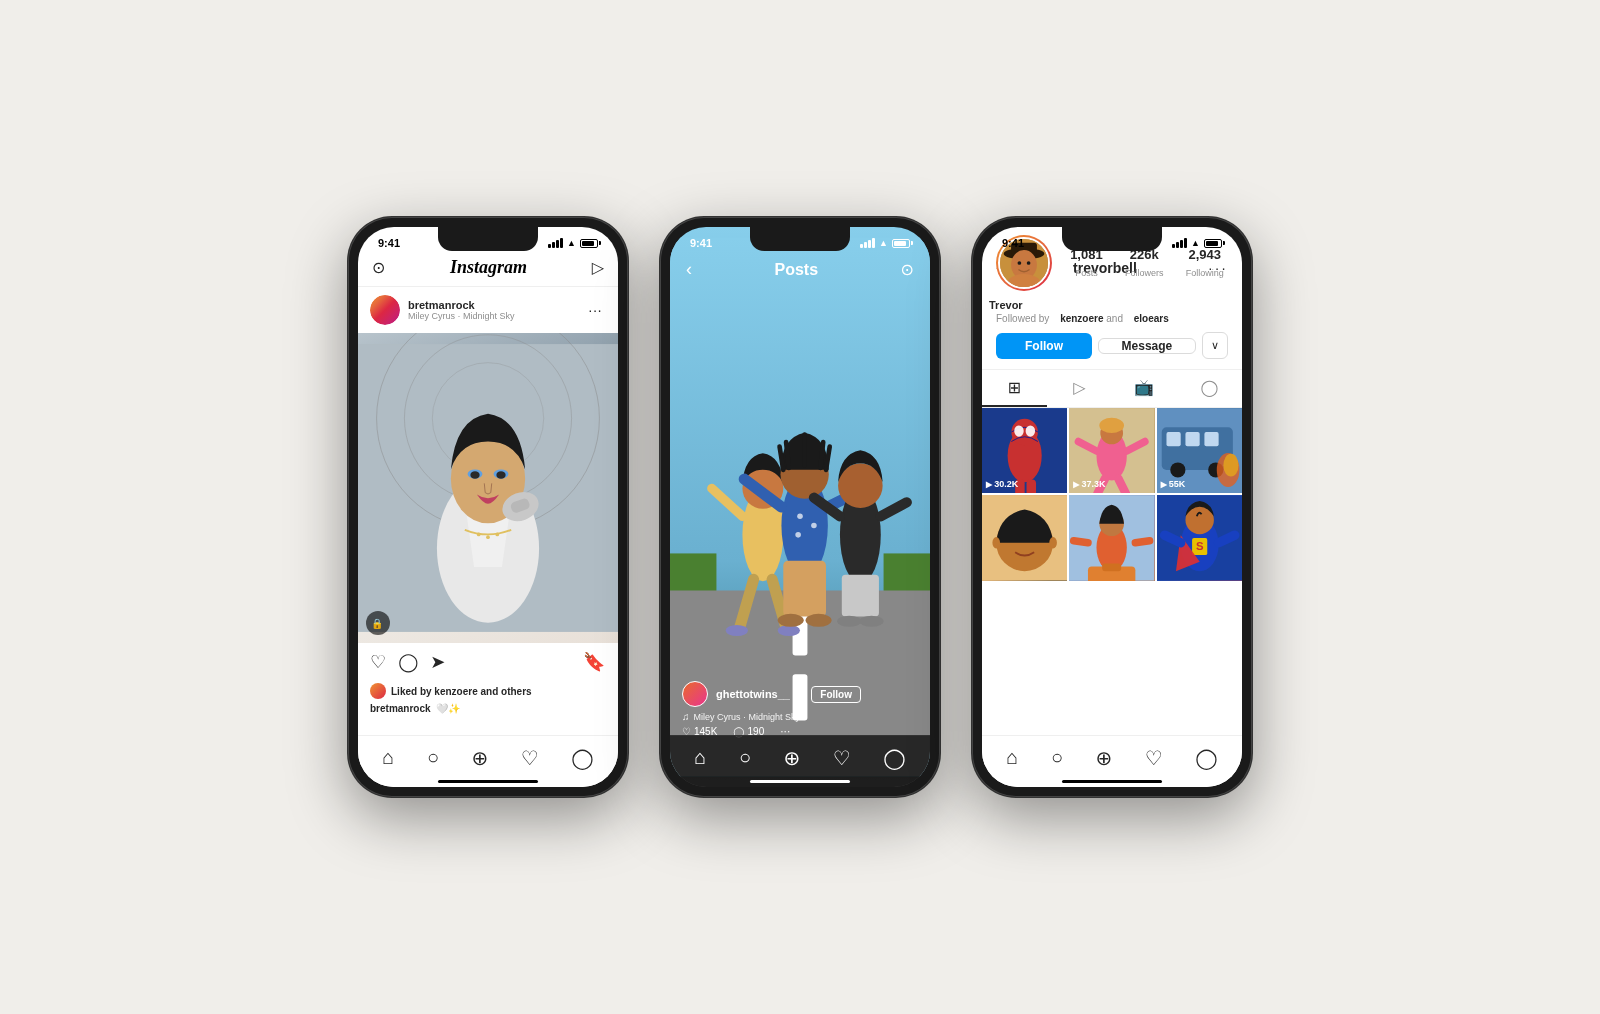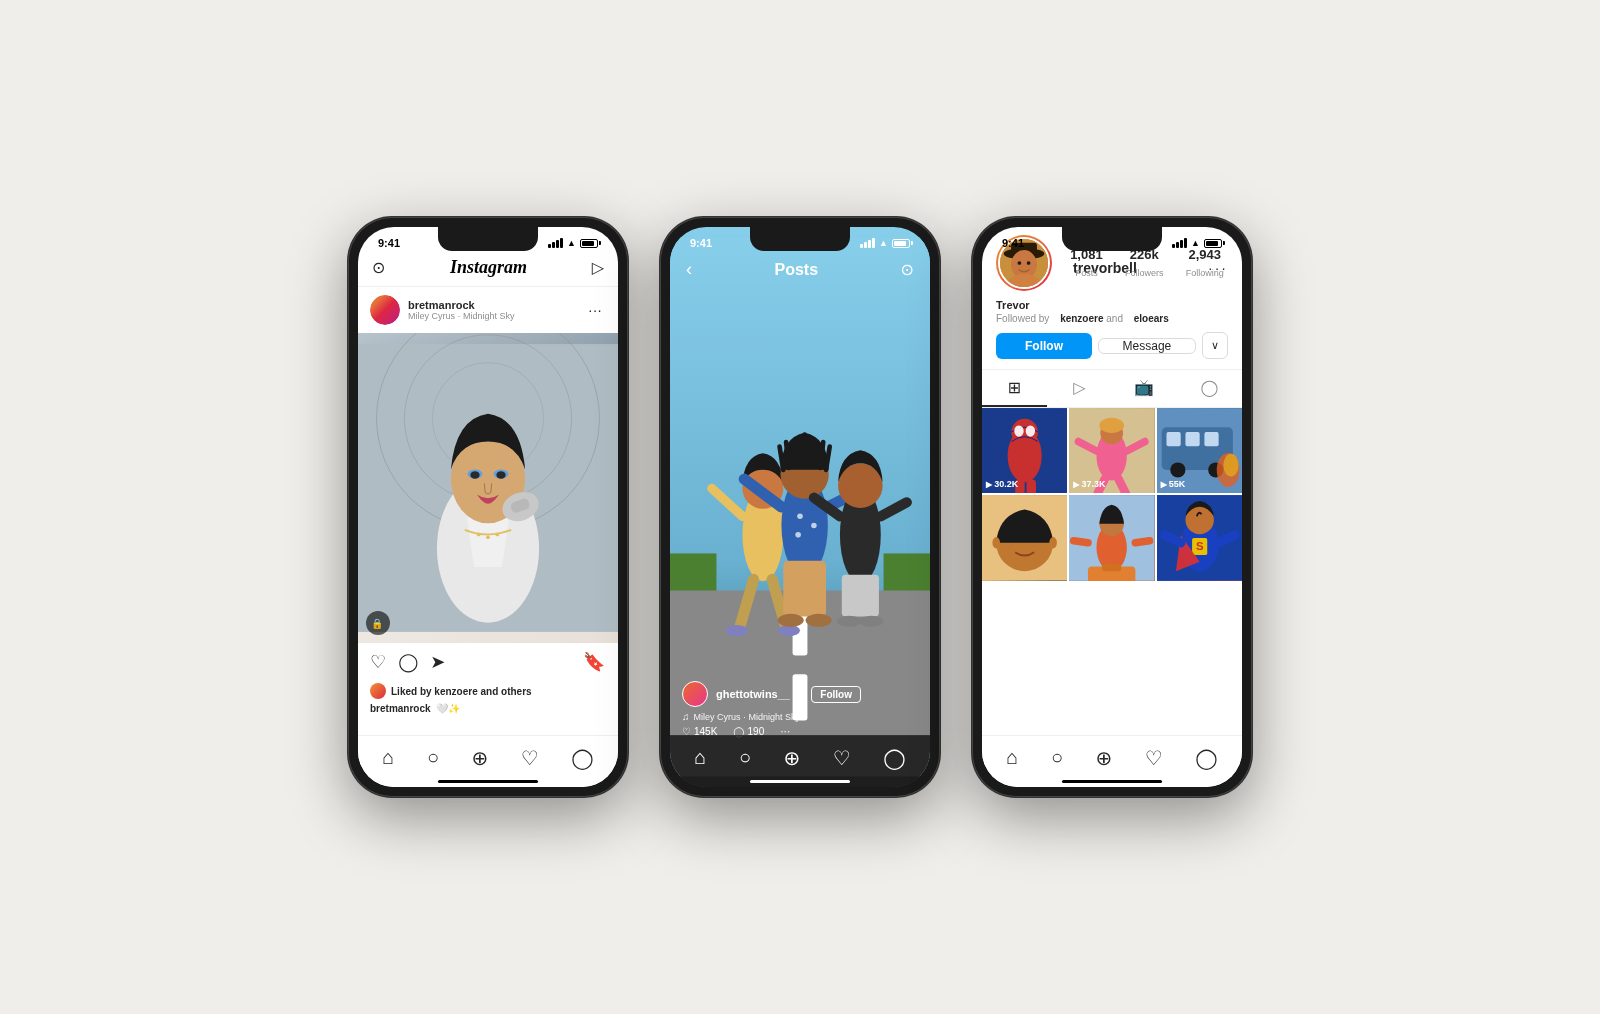--- a/index.html
+++ b/index.html
@@ -338,21 +338,21 @@
       display: flex;
       gap: 14px;
       flex: 1;
       justify-content: space-around;
     }
     .stat-item { text-align: center; }
     .stat-num { font-size: 13px; font-weight: 700; color: #262626; display: block; }
     .stat-label { font-size: 9px; color: #8e8e8e; }
 
     .profile-name {
-      padding: 0 14px 2px;
+      padding: 0 7px 2px;
       font-size: 11px;
       font-weight: 700;
       color: #262626;
     }
     .profile-followed-by {
       padding: 0 14px 8px;
       font-size: 10px;
       color: #8e8e8e;
     }
     .followed-bold { font-weight: 600; color: #262626; margin-left: 8px; }
@@ -374,21 +374,21 @@
       flex: 1;
       cursor: pointer;
     }
     .message-btn {
       background: #fff;
       color: #262626;
       border: 1px solid #dbdbdb;
       border-radius: 6px;
       padding: 0 0;
       font-size: 12px;
-      font-weight: 400;
+      font-weight: 700;
       flex: 1;
       cursor: pointer;
     }
     .dropdown-btn {
       background: #fff;
       border: 1px solid #dbdbdb;
       border-radius: 6px;
       padding: 6px 8px;
       font-size: 11px;
       color: #262626;

